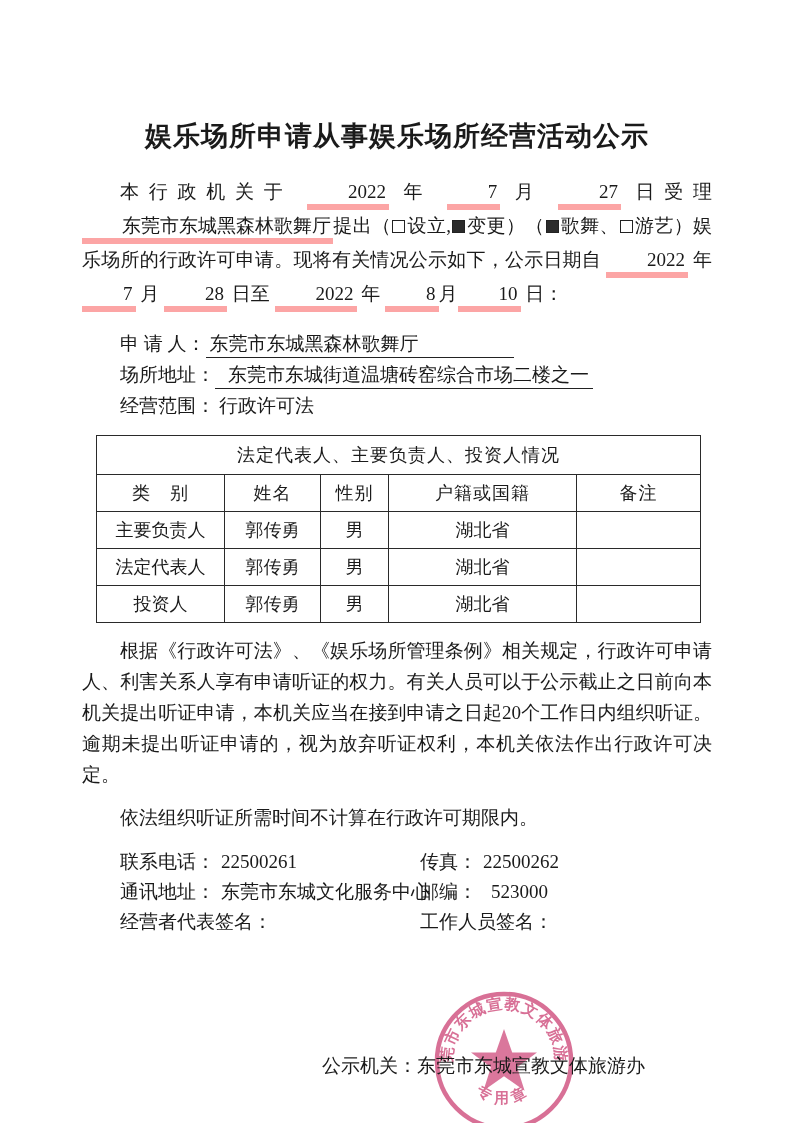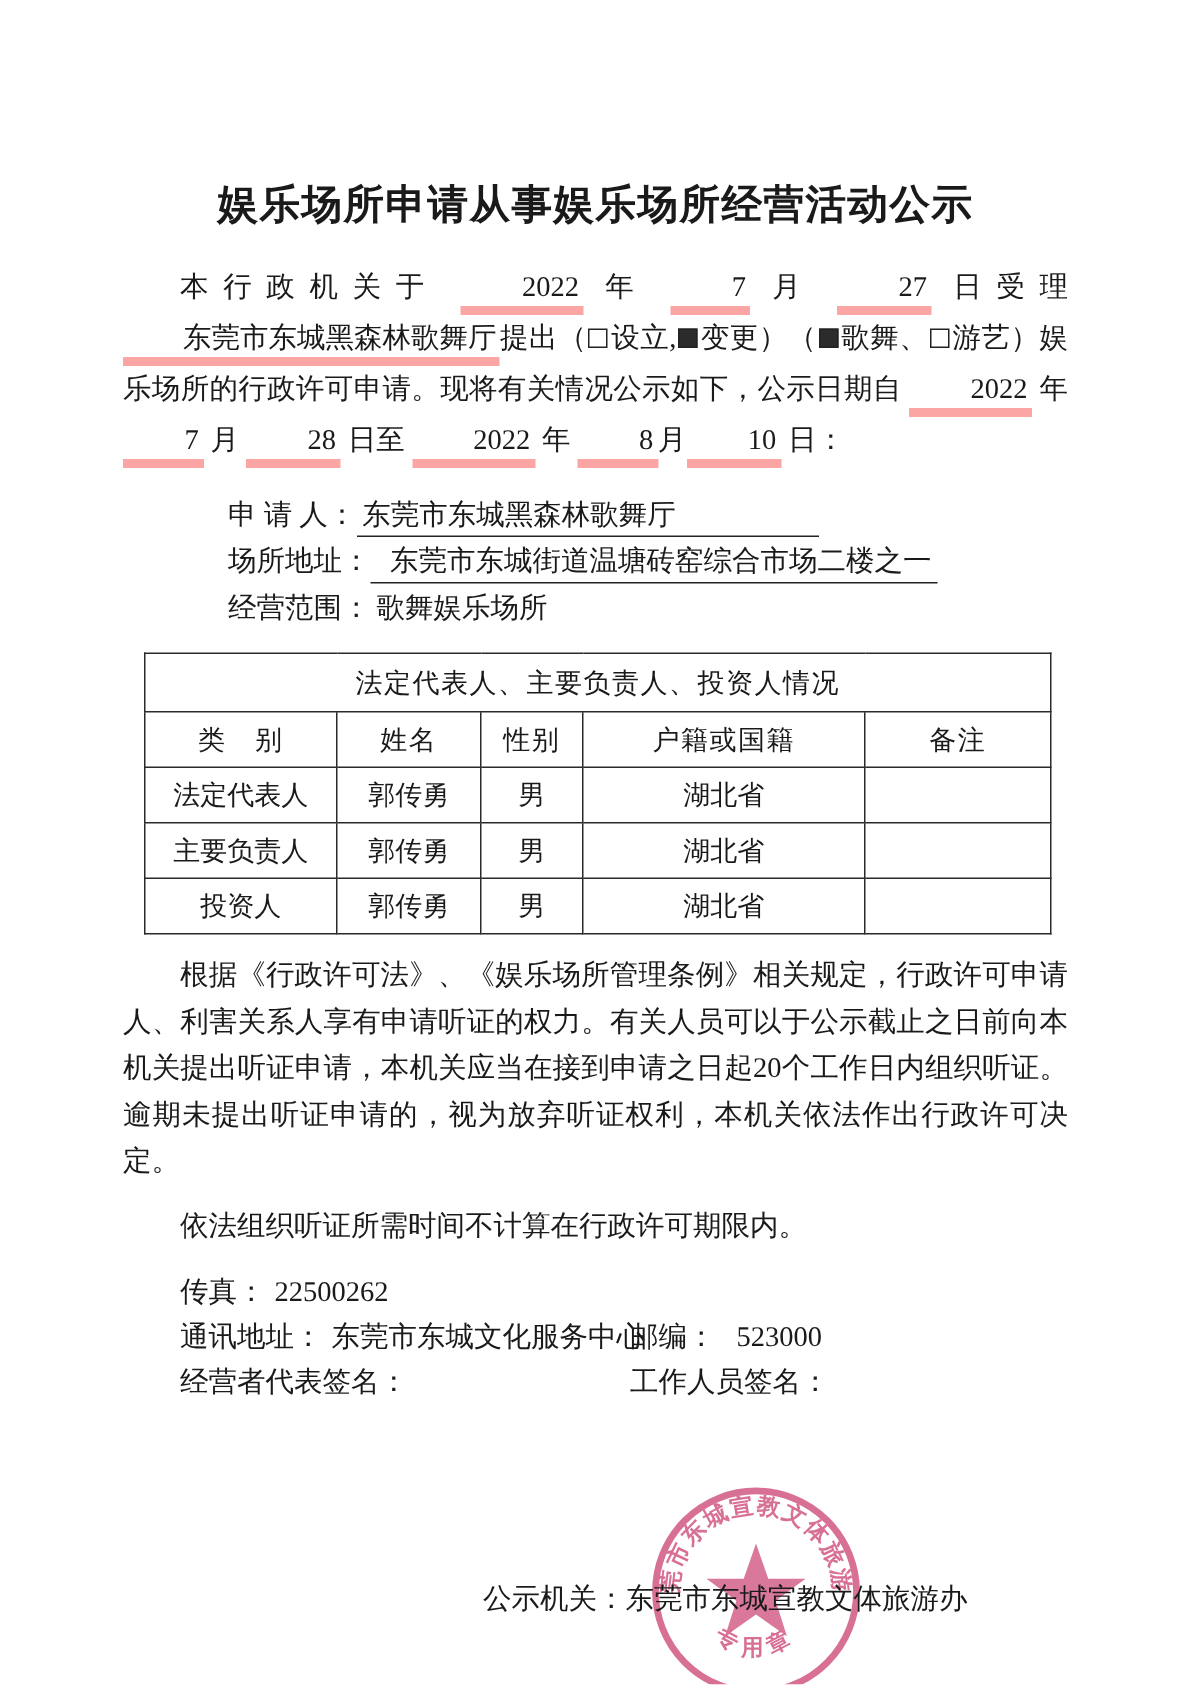--- a/index.html
+++ b/index.html
@@ -73,21 +73,20 @@
   
   .fieldblock { margin-top: 16px; }
   .fieldrow {
     font-size: 19px;
     line-height: 31px;
     padding-left: 38px;
     white-space: nowrap;
   }
   .flabel {
     display: inline-block;
-    margin-left: 32px;
   }
   .fvalue {
     display: inline-block;
     border-bottom: 1px solid #222;
     padding: 0 4px;
     line-height: 26px;
     min-width: 250px;
   }
   .fvalue.nounder { border-bottom: none; }
   .fvalue.addr { min-width: 370px; text-align: right; }
@@ -198,21 +197,21 @@
     </div>
 
     <div class="fieldblock">
       <div class="fieldrow">
         <span class="flabel">申 请 人：</span><span class="fvalue appl">东莞市东城黑森林歌舞厅</span>
       </div>
       <div class="fieldrow">
         <span class="flabel">场所地址：</span><span class="fvalue addr">东莞市东城街道温塘砖窑综合市场二楼之一</span>
       </div>
       <div class="fieldrow">
-        <span class="flabel">经营范围：</span><span class="fvalue nounder">歌舞娱乐场所</span>
+        <span class="flabel">经营范围：</span><span class="fvalue nounder">行政许可法</span>
       </div>
     </div>
 
     <div class="tablewrap">
       <table class="info">
         <colgroup>
           <col class="c-cat">
             <col class="c-name">
             <col class="c-sex">
             <col class="c-reg">
@@ -225,49 +224,52 @@
           <tr>
             <th class="colh">类　别</th>
             <th class="colh">姓名</th>
             <th class="colh">性别</th>
             <th class="colh">户籍或国籍</th>
             <th class="colh">备注</th>
           </tr>
         </thead>
         <tbody>
           <tr>
+            <td class="catlabel">主要负责人</td>
+            <td>郭传勇</td>
+            <td>男</td>
+            <td>湖北省</td>
+            <td></td>
+          </tr>
+          <tr>
             <td class="catlabel">法定代表人</td>
             <td>郭传勇</td>
             <td>男</td>
             <td>湖北省</td>
             <td></td>
           </tr>
           <tr>
-            <td class="catlabel">主要负责人</td>
-            <td>郭传勇</td>
-            <td>男</td>
-            <td>湖北省</td>
-            <td></td>
-          </tr>
-          <tr>
             <td class="catlabel">投资人</td>
             <td>郭传勇</td>
             <td>男</td>
             <td>湖北省</td>
             <td></td>
           </tr>
         </tbody>
       </table>
     </div>
 
     <div class="para indent tight">根据《行政许可法》、《娱乐场所管理条例》相关规定，行政许可申请人、利害关系人享有申请听证的权力。有关人员可以于公示截止之日前向本机关提出听证申请，本机关应当在接到申请之日起20个工作日内组织听证。逾期未提出听证申请的，视为放弃听证权利，本机关依法作出行政许可决定。</div>
     <div class="para indent tight">依法组织听证所需时间不计算在行政许可期限内。</div>
 
     <div class="contact">
       <div class="crow">
+        <span class="ccol-left">
+          <span>联系电话：</span><span class="cvalue">22500261</span>
+        </span>
         <span class="ccol-right">
           <span>传真：</span><span class="cvalue">22500262</span>
         </span>
       </div>
       <div class="crow">
         <span class="ccol-left">
           <span>通讯地址：</span><span class="cvalue">东莞市东城文化服务中心</span>
         </span>
         <span class="ccol-right">
           <span>邮编：</span><span class="cvalue pad">523000</span>

